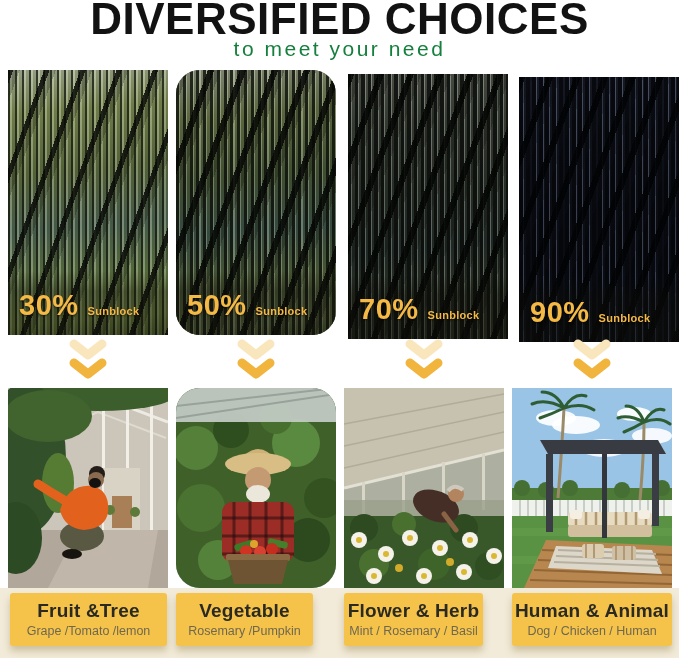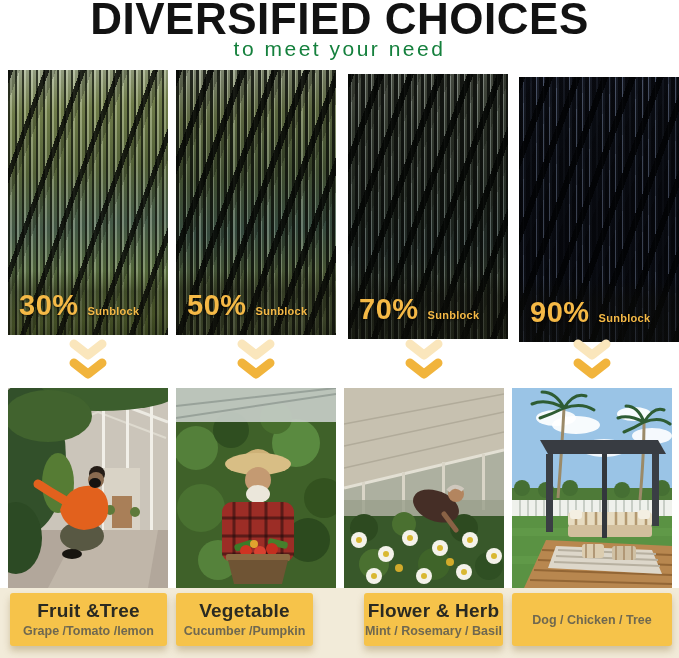--- a/index.html
+++ b/index.html
@@ -13,21 +13,21 @@
   .title{
     position:absolute;top:1px;left:0;right:0;text-align:center;
     font-size:44px;font-weight:800;letter-spacing:.5px;color:#121212;line-height:36px;
   }
   .subtitle{
     position:absolute;top:37px;left:0;right:0;text-align:center;
     font-size:21px;font-weight:400;letter-spacing:2.5px;color:#15803d;line-height:24px;
   }
 
   
-  .c1{left:8px;}  .c2{left:176px;} .c3{left:344px;} .c4{left:512px;}
+  .c1{left:8px;}  .c2{left:176px;border-radius:24px;} .c3{left:344px;} .c4{left:512px;}
   .col{position:absolute;width:160px;}
 
   
   .net{top:70px;height:265px;overflow:hidden;background:#444;}
   .net-tex{position:absolute;inset:0;}
   .n1 .net-tex{background:
     repeating-linear-gradient(110deg, rgba(8,10,6,.85) 0 5px, rgba(22,28,14,.28) 5px 11px, rgba(0,0,0,0) 11px 34px),
     repeating-linear-gradient(90deg, rgba(14,18,10,.75) 0 2.5px, rgba(236,242,226,.28) 2.5px 3.8px, rgba(14,18,10,.12) 3.8px 7px),
     linear-gradient(175deg,#a8b295 0%,#7c8a52 16%,#5d6c3e 38%,#4c6350 58%,#5d7342 76%,#8aa34c 92%,#77923f 100%);}
   .n2 .net-tex{background:
@@ -61,23 +61,23 @@
   .photo svg{display:block;}
 
   
   .footer{position:absolute;left:0;top:588px;width:679px;height:70px;background:#F2EBD9;}
   .card{
     position:absolute;top:5px;height:53px;background:#F6C34A;border-radius:3px;
     box-shadow:0 5px 7px rgba(148,124,68,.38);
     display:flex;flex-direction:column;justify-content:center;align-items:center;gap:3px;
   }
   .card.k1{left:10px;width:157px;} .card.k2{left:176px;width:137px;}
-  .card.k3{left:364px;width:139px;} .card.k4{left:512px;width:160px;}
+  .card.k3{left:344px;width:139px;} .card.k4{left:512px;width:160px;}
   .card-title{font-size:19px;font-weight:800;color:#2a2a22;letter-spacing:.2px;line-height:20px;}
-  .card-sub{font-size:12.5px;font-weight:700;color:#6f6850;line-height:14px;}
+  .card-sub{font-size:12.5px;font-weight:400;color:#6f6850;line-height:14px;}
 </style>
 </head>
 <body>
 
 <div class="page">
 
   <div class="title">DIVERSIFIED CHOICES</div>
   <div class="subtitle">to meet your need</div>
 
   <figure class="col net n1 c1" style="margin:0;">
@@ -287,24 +287,25 @@
     </svg>
   </figure>
 
   <div class="footer">
     <div class="card k1">
       <div class="card-title">Fruit &amp;Tree</div>
       <div class="card-sub">Grape /Tomato /lemon</div>
     </div>
     <div class="card k2">
       <div class="card-title">Vegetable</div>
-      <div class="card-sub">Cucumber /Pumpkin</div>
+      <div class="card-sub">Rosemary /Pumpkin</div>
     </div>
     <div class="card k3">
       <div class="card-title">Flower &amp; Herb</div>
       <div class="card-sub">Mint / Rosemary / Basil</div>
     </div>
     <div class="card k4">
-      <div class="card-sub">Dog / Chicken / Tree</div>
+      <div class="card-title">Human &amp; Animal</div>
+      <div class="card-sub">Dog / Chicken / Human</div>
     </div>
   </div>
 
 </div>
 
 </body></html>

